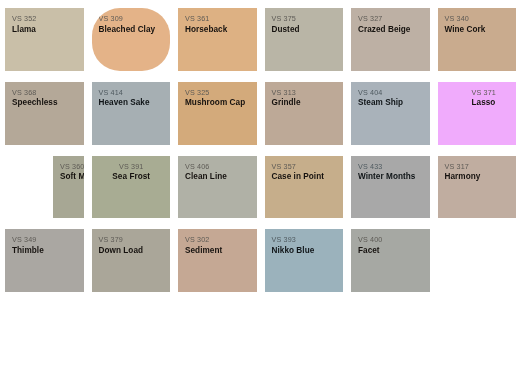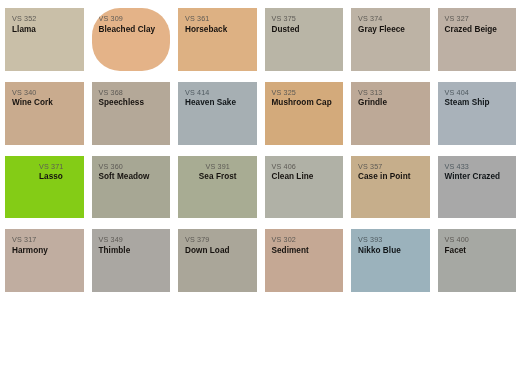--- a/index.html
+++ b/index.html
@@ -64,24 +64,20 @@
       <span class="swatch-name">Bleached Clay</span>
     </div>
     <div class="swatch" style="background: rgb(221, 177, 131);">
       <span class="swatch-code">VS 361</span>
       <span class="swatch-name">Horseback</span>
     </div>
     <div class="swatch" style="background: rgb(185, 181, 166);">
       <span class="swatch-code">VS 375</span>
       <span class="swatch-name">Dusted</span>
     </div>
-    <div class="swatch" style="background: rgb(189, 179, 165);">
-      <span class="swatch-code">VS 374</span>
-      <span class="swatch-name">Gray Fleece</span>
-    </div>
     <div class="swatch" style="background: rgb(189, 176, 164);">
       <span class="swatch-code">VS 327</span>
       <span class="swatch-name">Crazed Beige</span>
     </div>
     <div class="swatch" style="background: rgb(201, 171, 142);">
       <span class="swatch-code">VS 340</span>
       <span class="swatch-name">Wine Cork</span>
     </div>
     <div class="swatch" style="background: rgb(180, 168, 152);">
       <span class="swatch-code">VS 368</span>
@@ -96,43 +92,43 @@
       <span class="swatch-name">Mushroom Cap</span>
     </div>
     <div class="swatch" style="background: rgb(189, 169, 151);">
       <span class="swatch-code">VS 313</span>
       <span class="swatch-name">Grindle</span>
     </div>
     <div class="swatch cool" style="background: rgb(169, 178, 186);">
       <span class="swatch-code">VS 404</span>
       <span class="swatch-name">Steam Ship</span>
     </div>
-    <div class="swatch" style="background: #84cc16; padding-left: 34px;">
+    <div class="swatch" style="background: #f0abfc; padding-left: 34px;">
       <span class="swatch-code">VS 371</span>
       <span class="swatch-name">Lasso</span>
     </div>
-    <div class="swatch" style="background: rgb(167, 167, 148);">
+    <div class="swatch" style="background: rgb(167, 167, 148); margin-left: 48px;">
       <span class="swatch-code">VS 360</span>
       <span class="swatch-name">Soft Meadow</span>
     </div>
     <div class="swatch" style="background: rgb(168, 172, 147); text-align: center;">
       <span class="swatch-code">VS 391</span>
       <span class="swatch-name">Sea Frost</span>
     </div>
     <div class="swatch" style="background: rgb(176, 177, 166);">
       <span class="swatch-code">VS 406</span>
       <span class="swatch-name">Clean Line</span>
     </div>
     <div class="swatch" style="background: rgb(198, 174, 139);">
       <span class="swatch-code">VS 357</span>
       <span class="swatch-name">Case in Point</span>
     </div>
     <div class="swatch cool" style="background: rgb(168, 168, 168);">
       <span class="swatch-code">VS 433</span>
-      <span class="swatch-name">Winter Crazed</span>
+      <span class="swatch-name">Winter Months</span>
     </div>
     <div class="swatch" style="background: rgb(192, 173, 160);">
       <span class="swatch-code">VS 317</span>
       <span class="swatch-name">Harmony</span>
     </div>
     <div class="swatch" style="background: rgb(170, 167, 162);">
       <span class="swatch-code">VS 349</span>
       <span class="swatch-name">Thimble</span>
     </div>
     <div class="swatch" style="background: rgb(170, 166, 153);">

